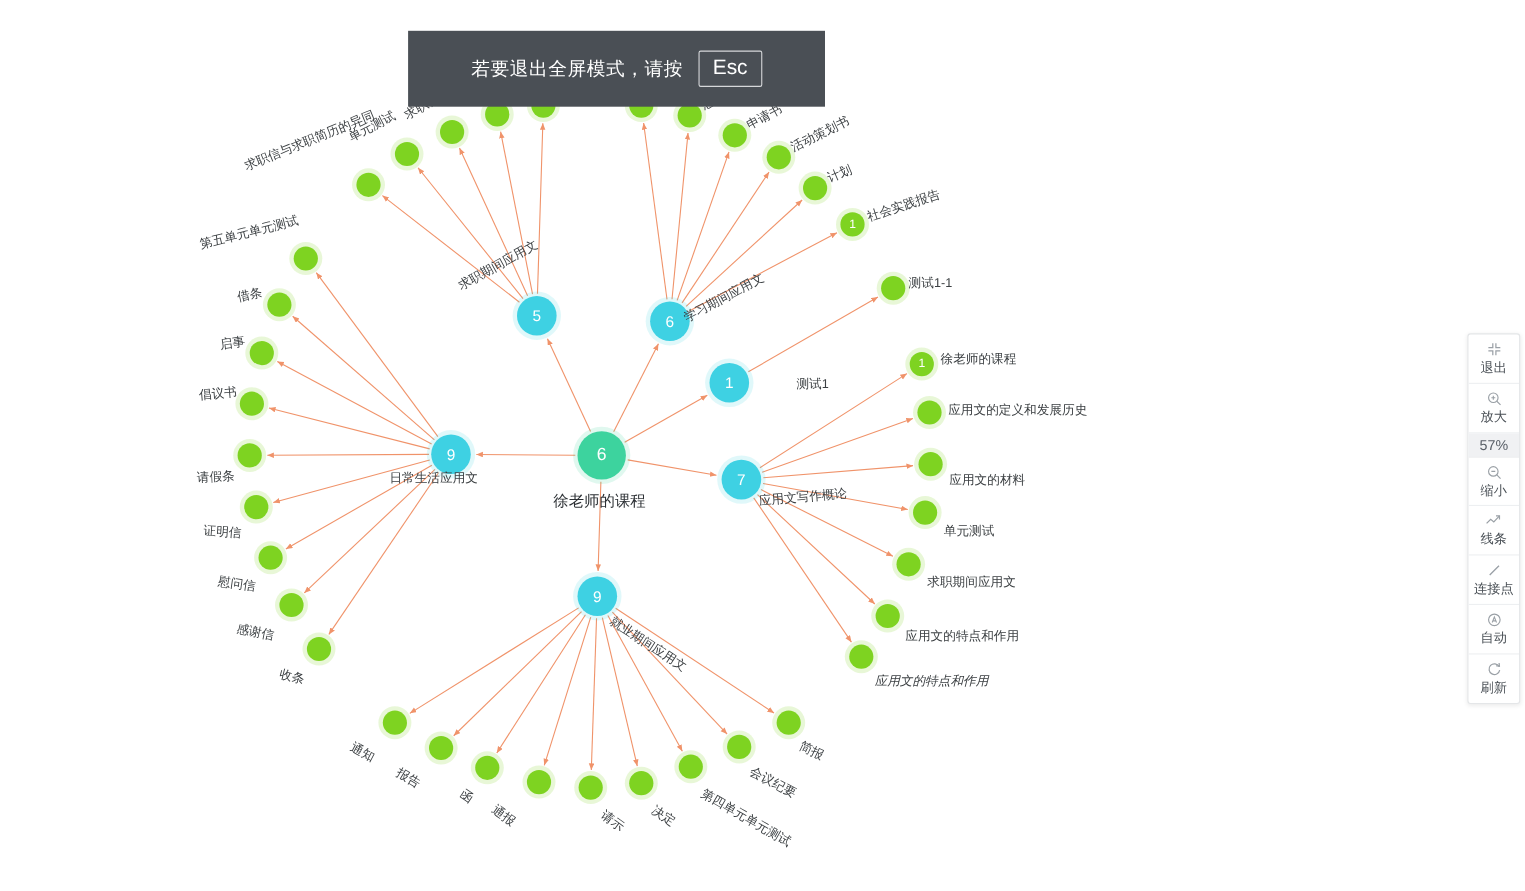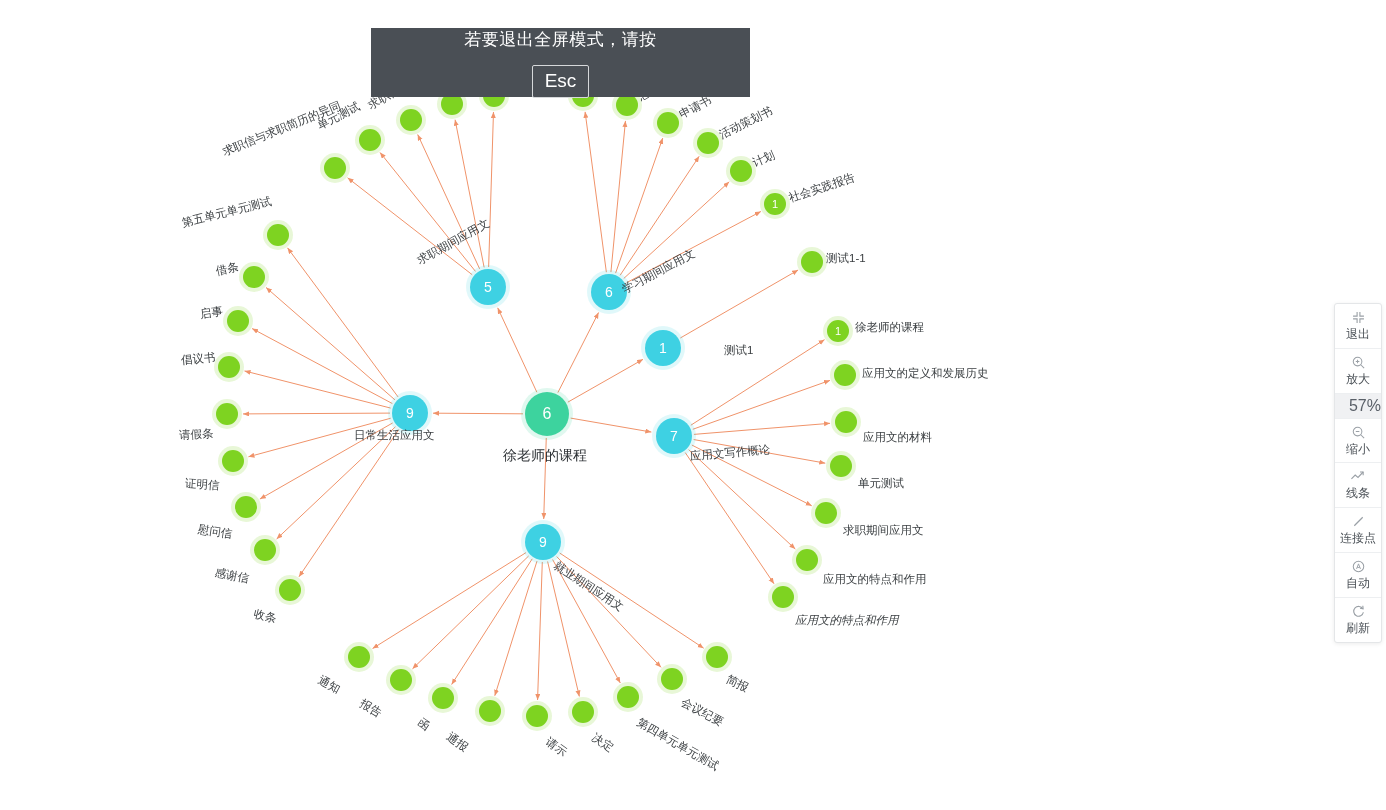--- a/index.html
+++ b/index.html
@@ -61,21 +61,20 @@
 
   
   #fs-toast{
     position:absolute;left:371px;top:28px;
     width:379px;height:69px;
     background:#4a4f55;
     display:flex;align-items:center;justify-content:center;
     gap:14px;
     color:#ffffff;
     z-index:40;
-    flex-direction:column;
   }
   #fs-toast .msg{font-size:17px;letter-spacing:.5px;}
   #fs-toast .key{
     border:1px solid #d6d8da;
     color:#ffffff;
     font-size:19px;
     padding:5px 12px 7px;
     line-height:1;
     border-radius:2px;
   }
@@ -95,21 +94,21 @@
     display:flex;flex-direction:column;align-items:center;justify-content:center;
     padding:5px 0 6px;
     border-bottom:1px solid #edeff1;
     cursor:pointer;
     color:#5a6068;
   }
   .tb-item:last-child{border-bottom:none;}
   .tb-ico{height:17px;display:flex;align-items:center;justify-content:center;color:#9aa0a6;}
   .tb-txt{font-size:12px;color:#4a5056;margin-top:2px;line-height:1.15;}
   .tb-zoom{
-    text-align:right;font-size:16px;color:#5a6068;
+    text-align:center;font-size:13px;color:#5a6068;
     background:#f0f1f3;
     padding:3px 0;
     border-bottom:1px solid #edeff1;
     cursor:pointer;
   }
 </style>
 </head>
 <body>
 
 <div id="stage">

